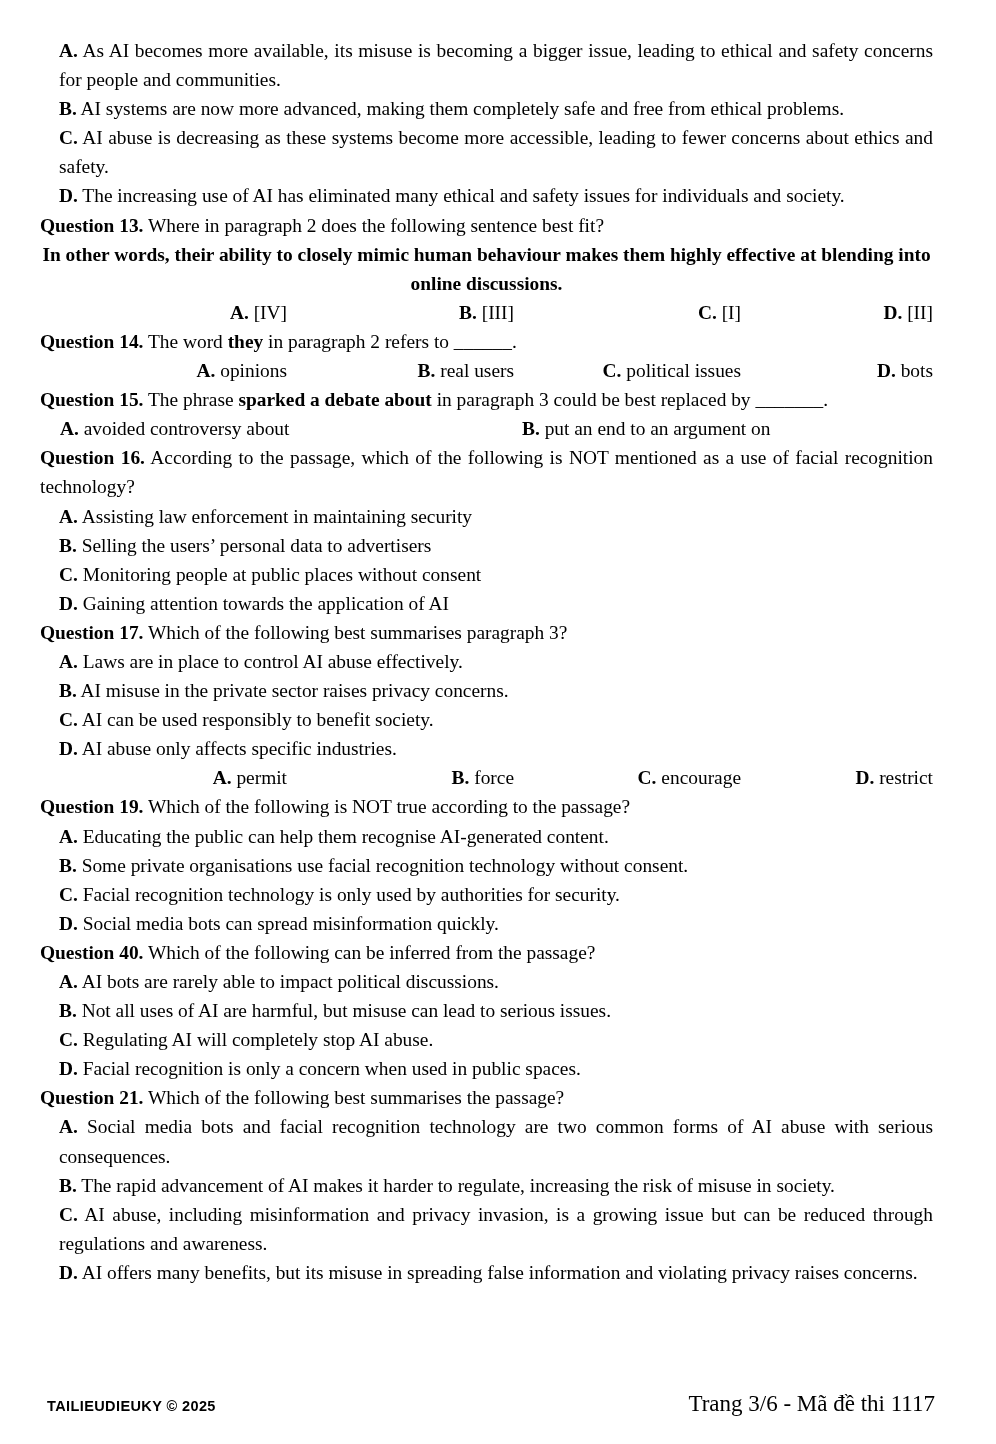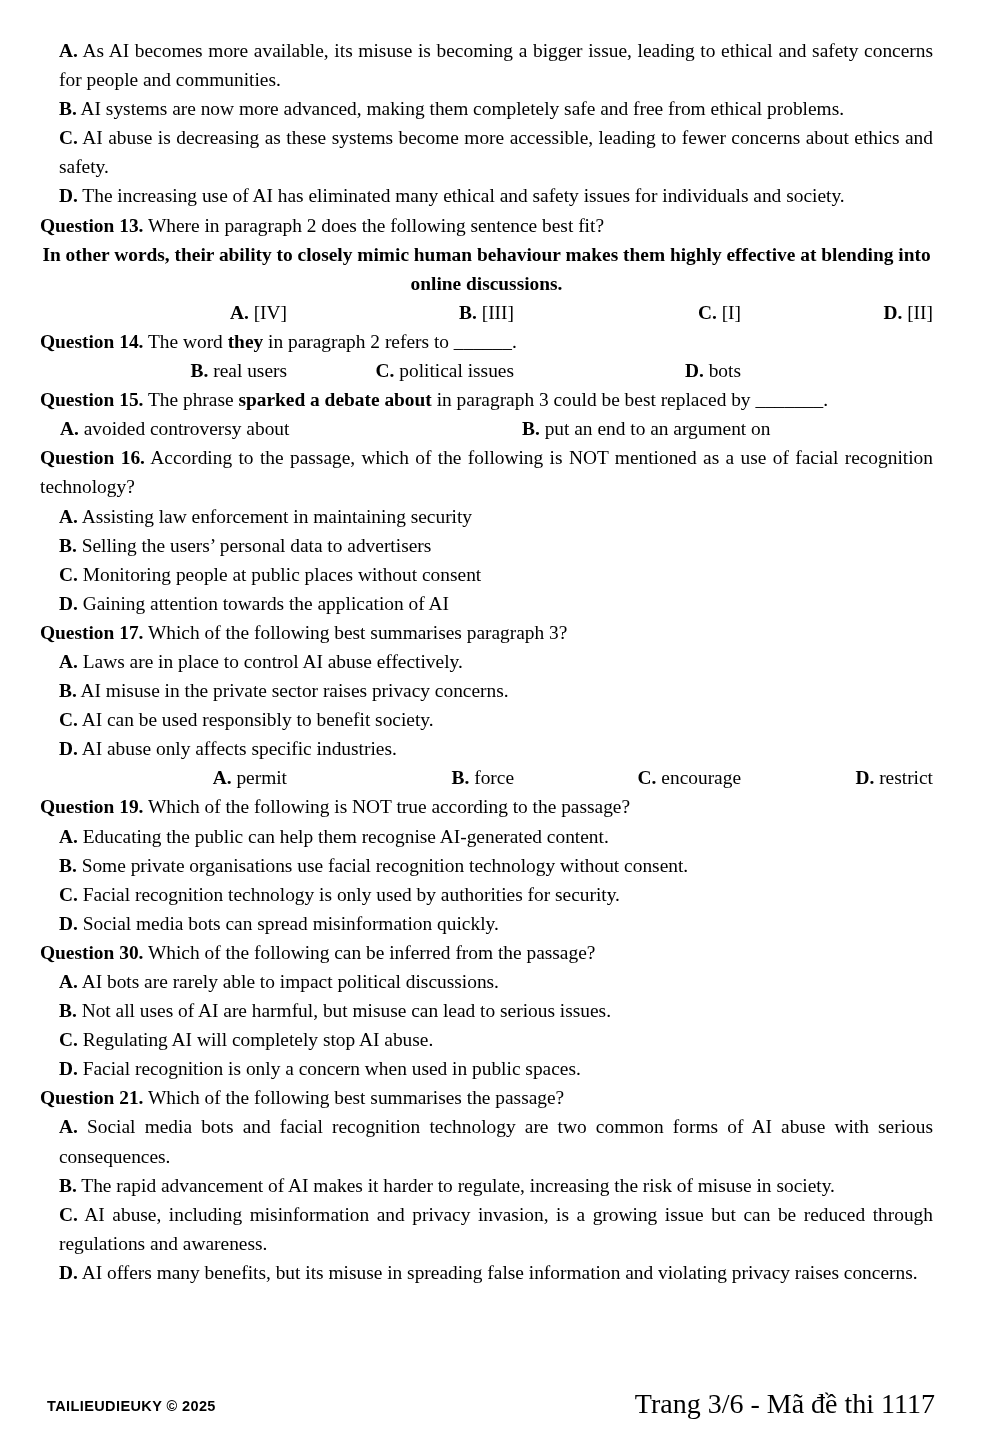--- a/index.html
+++ b/index.html
@@ -18,21 +18,21 @@
   .letter { font-weight: 700; }
   .kw { font-weight: 700; text-underline-offset: 3px; }
   .quote { font-weight: 700; text-align: center; }
   .row4 { display: grid; grid-template-columns: 227px 227px 227px auto; margin-left: 20px; text-align: right; }
   .row2 { display: grid; grid-template-columns: 462px auto; margin-left: 20px; }
   .footer-brand {
     position: absolute; left: 47px; top: 1396px;
     font-family: "Liberation Sans", "DejaVu Sans", sans-serif;
     font-weight: 700; font-size: 14.5px; letter-spacing: 0.4px; line-height: 20px;
   }
-  .footer-page { position: absolute; right: 61px; top: 1390px; font-size: 28px; line-height: 27px; }
+  .footer-page { position: absolute; right: 61px; top: 1390px; font-size: 23px; line-height: 27px; }
 </style>
 </head>
 <body>
 
 <div class="page">
 
   <p class="opt justify"><span class="letter">A.</span> <span>As AI becomes more available, its misuse is becoming a bigger issue, leading to ethical and safety concerns for people and communities.</span></p>
   <p class="opt justify"><span class="letter">B.</span> <span>AI systems are now more advanced, making them completely safe and free from ethical problems.</span></p>
   <p class="opt justify"><span class="letter">C.</span> <span>AI abuse is decreasing as these systems become more accessible, leading to fewer concerns about ethics and safety.</span></p>
   <p class="opt justify"><span class="letter">D.</span> <span>The increasing use of AI has eliminated many ethical and safety issues for individuals and society.</span></p>
@@ -41,20 +41,21 @@
   <p class="quote">In other words, their ability to closely mimic human behaviour makes them highly effective at blending into online discussions.</p>
   <div class="row4">
     <span><span class="letter">A.</span> <span>[IV]</span></span>
     <span><span class="letter">B.</span> <span>[III]</span></span>
     <span><span class="letter">C.</span> <span>[I]</span></span>
     <span><span class="letter">D.</span> <span>[II]</span></span>
   </div>
 
   <p><span class="qlabel">Question 14.</span> <span>The word</span> <span class="kw">they</span> <span>in paragraph 2 refers to</span> <span>______</span><span>.</span></p>
   <div class="row4">
+    <span><span class="letter">A.</span> <span>opinions</span></span>
     <span><span class="letter">B.</span> <span>real users</span></span>
     <span><span class="letter">C.</span> <span>political issues</span></span>
     <span><span class="letter">D.</span> <span>bots</span></span>
   </div>
 
   <p><span class="qlabel">Question 15.</span> <span>The phrase</span> <span class="kw">sparked a debate about</span> <span>in paragraph 3 could be best replaced by</span> <span>_______</span><span>.</span></p>
   <div class="row2">
     <span><span class="letter">A.</span> <span>avoided controversy about</span></span>
     <span><span class="letter">B.</span> <span>put an end to an argument on</span></span>
   </div>
@@ -77,21 +78,21 @@
     <span><span class="letter">C.</span> <span>encourage</span></span>
     <span><span class="letter">D.</span> <span>restrict</span></span>
   </div>
 
   <p><span class="qlabel">Question 19.</span> <span>Which of the following is NOT true according to the passage?</span></p>
   <p class="opt"><span class="letter">A.</span> <span>Educating the public can help them recognise AI-generated content.</span></p>
   <p class="opt"><span class="letter">B.</span> <span>Some private organisations use facial recognition technology without consent.</span></p>
   <p class="opt"><span class="letter">C.</span> <span>Facial recognition technology is only used by authorities for security.</span></p>
   <p class="opt"><span class="letter">D.</span> <span>Social media bots can spread misinformation quickly.</span></p>
 
-  <p><span class="qlabel">Question 30.</span> <span>Which of the following can be inferred from the passage?</span></p>
+  <p><span class="qlabel">Question 40.</span> <span>Which of the following can be inferred from the passage?</span></p>
   <p class="opt"><span class="letter">A.</span> <span>AI bots are rarely able to impact political discussions.</span></p>
   <p class="opt"><span class="letter">B.</span> <span>Not all uses of AI are harmful, but misuse can lead to serious issues.</span></p>
   <p class="opt"><span class="letter">C.</span> <span>Regulating AI will completely stop AI abuse.</span></p>
   <p class="opt"><span class="letter">D.</span> <span>Facial recognition is only a concern when used in public spaces.</span></p>
 
   <p><span class="qlabel">Question 21.</span> <span>Which of the following best summarises the passage?</span></p>
   <p class="opt justify"><span class="letter">A.</span> <span>Social media bots and facial recognition technology are two common forms of AI abuse with serious consequences.</span></p>
   <p class="opt justify"><span class="letter">B.</span> <span>The rapid advancement of AI makes it harder to regulate, increasing the risk of misuse in society.</span></p>
   <p class="opt justify"><span class="letter">C.</span> <span>AI abuse, including misinformation and privacy invasion, is a growing issue but can be reduced through regulations and awareness.</span></p>
   <p class="opt justify"><span class="letter">D.</span> <span>AI offers many benefits, but its misuse in spreading false information and violating privacy raises concerns.</span></p>

